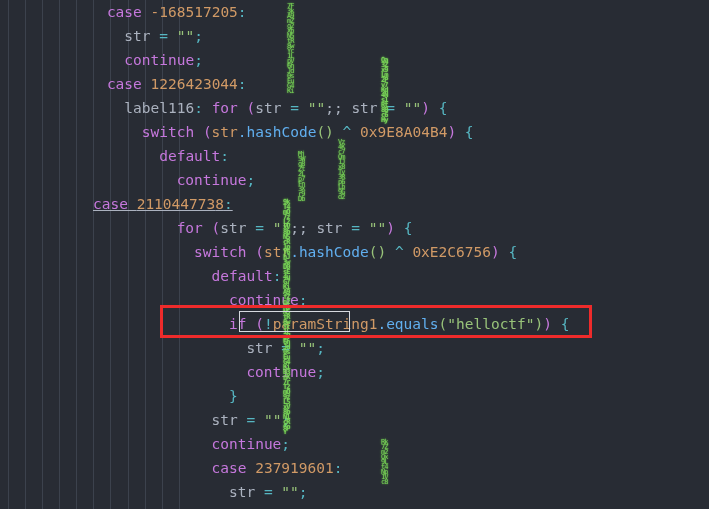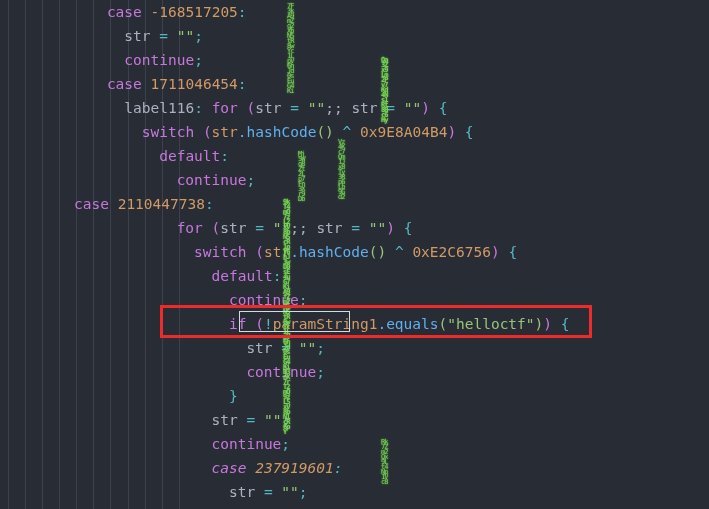--- a/index.html
+++ b/index.html
@@ -124,37 +124,37 @@
       <div class="guide" style="left: 128px; background: rgb(60, 66, 77);"></div>
       <div class="guide" style="left: 145px; background: rgb(60, 66, 77);"></div>
       <div class="guide" style="left: 162px; background: rgb(60, 66, 77);"></div>
       <div class="guide" style="left: 179px; background: rgb(60, 66, 77);"></div>
     </div>
 
   <div class="code">
       <div class="line" style="padding-left: 106.88px;"><span class="kw">case </span><span class="num">-168</span><span class="num">5</span><span class="num">17205</span><span class="punc">:</span></div>
       <div class="line" style="padding-left: 124.32px;"><span class="var">str</span><span class="var"> </span><span class="punc">=</span><span class="var"> </span><span class="str">""</span><span class="punc">;</span></div>
       <div class="line" style="padding-left: 124.32px;"><span class="kw">continue</span><span class="punc">;</span></div>
-      <div class="line" style="padding-left: 106.88px;"><span class="kw">case </span><span class="num">1711046454</span><span class="punc">:</span></div>
+      <div class="line" style="padding-left: 106.88px;"><span class="kw">case </span><span class="num">1226423044</span><span class="punc">:</span></div>
       <div class="line" style="padding-left: 124.32px;"><span class="var">label116</span><span class="punc">:</span><span class="var"> </span><span class="kw">for</span><span class="var"> </span><span class="paren3">(</span><span class="var">str</span><span class="var"> </span><span class="punc">=</span><span class="var"> </span><span class="str">""</span><span class="var">;; </span><span class="var">str</span><span class="var"> </span><span class="punc">=</span><span class="var"> </span><span class="str">""</span><span class="paren3">)</span><span class="var"> </span><span class="brace">{</span></div>
       <div class="line" style="padding-left: 141.76px;"><span class="kw">switch</span><span class="var"> </span><span class="paren3">(</span><span class="id">str</span><span class="fn">.</span><span class="fn">hashCode</span><span class="str">()</span><span class="var"> </span><span class="punc">^</span><span class="var"> </span><span class="num">0x9E8A04B4</span><span class="paren3">)</span><span class="var"> </span><span class="brace">{</span></div>
       <div class="line" style="padding-left: 159.2px;"><span class="kw">default</span><span class="punc">:</span></div>
       <div class="line" style="padding-left: 176.64px;"><span class="kw">continue</span><span class="punc">;</span></div>
-      <div class="line" style="padding-left: 74px;"><span class="kw">case </span><span class="num">211044773</span><span class="num">8</span><span class="punc">:</span></div>
+      <div class="line" style="padding-left: 93px; text-decoration: underline;"><span class="kw">case </span><span class="num">211044773</span><span class="num">8</span><span class="punc">:</span></div>
       <div class="line" style="padding-left: 176.64px;"><span class="kw">for</span><span class="var"> </span><span class="paren3">(</span><span class="var">str</span><span class="var"> </span><span class="punc">=</span><span class="var"> </span><span class="str">""</span><span class="var">;; </span><span class="var">str</span><span class="var"> </span><span class="punc">=</span><span class="var"> </span><span class="str">""</span><span class="paren3">)</span><span class="var"> </span><span class="brace">{</span></div>
       <div class="line" style="padding-left: 194.08px;"><span class="kw">switch</span><span class="var"> </span><span class="paren3">(</span><span class="id">str</span><span class="fn">.</span><span class="fn">hashCode</span><span class="str">()</span><span class="var"> </span><span class="punc">^</span><span class="var"> </span><span class="num">0xE2C6756</span><span class="paren3">)</span><span class="var"> </span><span class="brace">{</span></div>
       <div class="line" style="padding-left: 211.52px;"><span class="kw">default</span><span class="punc">:</span></div>
       <div class="line" style="padding-left: 228.96px;"><span class="kw">continue</span><span class="punc">;</span></div>
       <div class="line" style="padding-left: 228.96px;"><span class="kw">if</span><span class="var"> </span><span class="paren3">(</span><span class="punc">!</span><span class="id">paramString1</span><span class="fn">.</span><span class="fn">equals</span><span class="str">(</span><span class="str">"helloctf"</span><span class="str">)</span><span class="paren3">)</span><span class="var"> </span><span class="brace">{</span></div>
       <div class="line" style="padding-left: 246.4px;"><span class="var">str</span><span class="var"> </span><span class="punc">=</span><span class="var"> </span><span class="str">""</span><span class="punc">;</span></div>
       <div class="line" style="padding-left: 246.4px;"><span class="kw">continue</span><span class="punc">;</span></div>
       <div class="line" style="padding-left: 228.96px;"><span class="brace">}</span></div>
       <div class="line" style="padding-left: 211.52px;"><span class="var">str</span><span class="var"> </span><span class="punc">=</span><span class="var"> </span><span class="str">""</span><span class="punc">;</span></div>
       <div class="line" style="padding-left: 211.52px;"><span class="kw">continue</span><span class="punc">;</span></div>
-      <div class="line" style="padding-left: 211.52px; font-style: italic;"><span class="kw">case </span><span class="num">237919601</span><span class="punc">:</span></div>
+      <div class="line" style="padding-left: 211.52px;"><span class="kw">case </span><span class="num">237919601</span><span class="punc">:</span></div>
       <div class="line" style="padding-left: 228.96px;"><span class="var">str</span><span class="var"> </span><span class="punc">=</span><span class="var"> </span><span class="str">""</span><span class="punc">;</span></div>
     </div>
 
   <div class="rain-layer">
       <div class="rain" style="left: 287px; top: 4px; height: 94px; color: rgb(125, 219, 90);">7F3kA9mZq2XbN5tR8wYc1LpV6hJd0sEuG4Ki</div>
       <div class="rain" style="left: 381px; top: 58px; height: 44px; color: rgb(125, 219, 90); font-weight: bold;">Qa3Zx9Lm2Pv7Kd4Ns1Rt8Bc6Hy</div>
       <div class="rain" style="left: 256px; top: 152px; height: 54px; color: rgb(125, 219, 90); margin-left: 42px;">Mj5Wq8Zt2Lp7Fn3Xr9Db</div>
       <div class="rain" style="left: 338px; top: 140px; height: 70px; color: rgb(125, 219, 90);">Vz4Kc7Qm1Jx8Ty3Rp6Lb9Gd2</div>
       <div class="rain" style="left: 283px; top: 200px; height: 236px; color: rgb(125, 219, 90); font-weight: bold;">9kT4mQ7zL2xV8bN5cR1pY6hJ3wD0sE4uG7KiA9fZq2XmN5tR8wYc1LpV6hJd0sEuG4KiB3nX7rT2mQ9zL5xV8bN1cR6pY</div>
       <div class="rain" style="left: 381px; top: 440px; height: 48px; color: rgb(125, 219, 90);">Rk7Zm2Qx9Lt4Np1Vc8</div>

